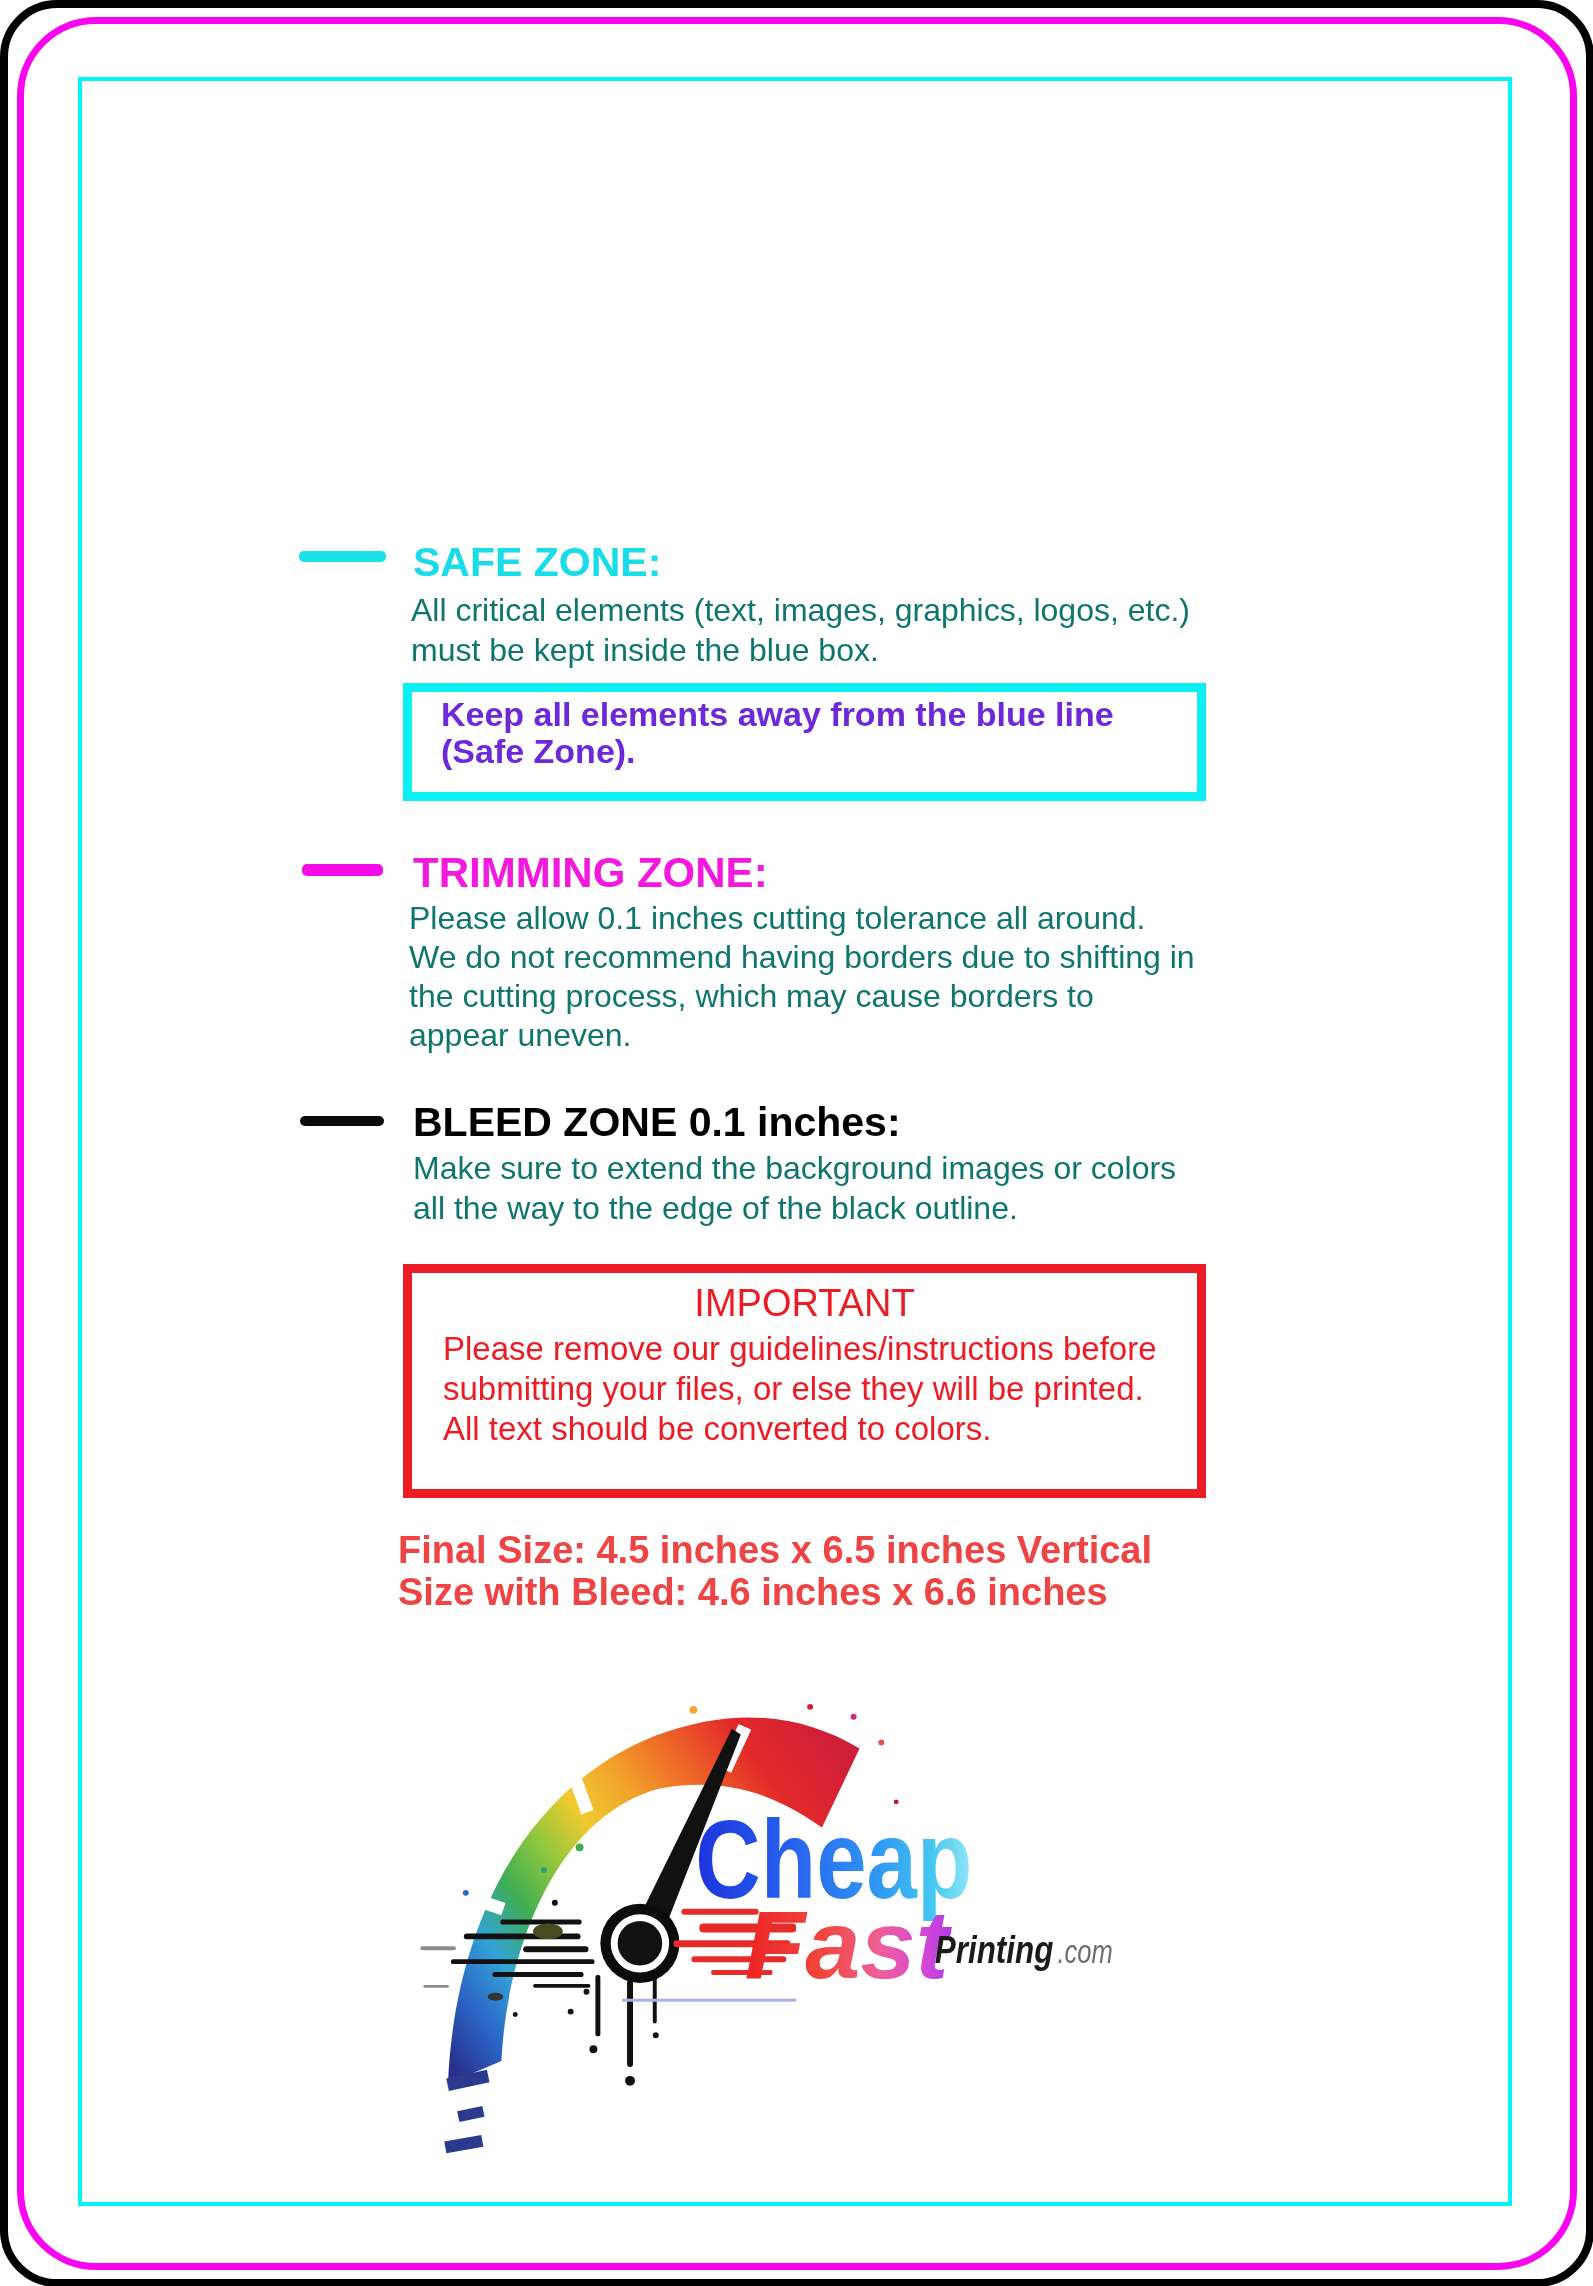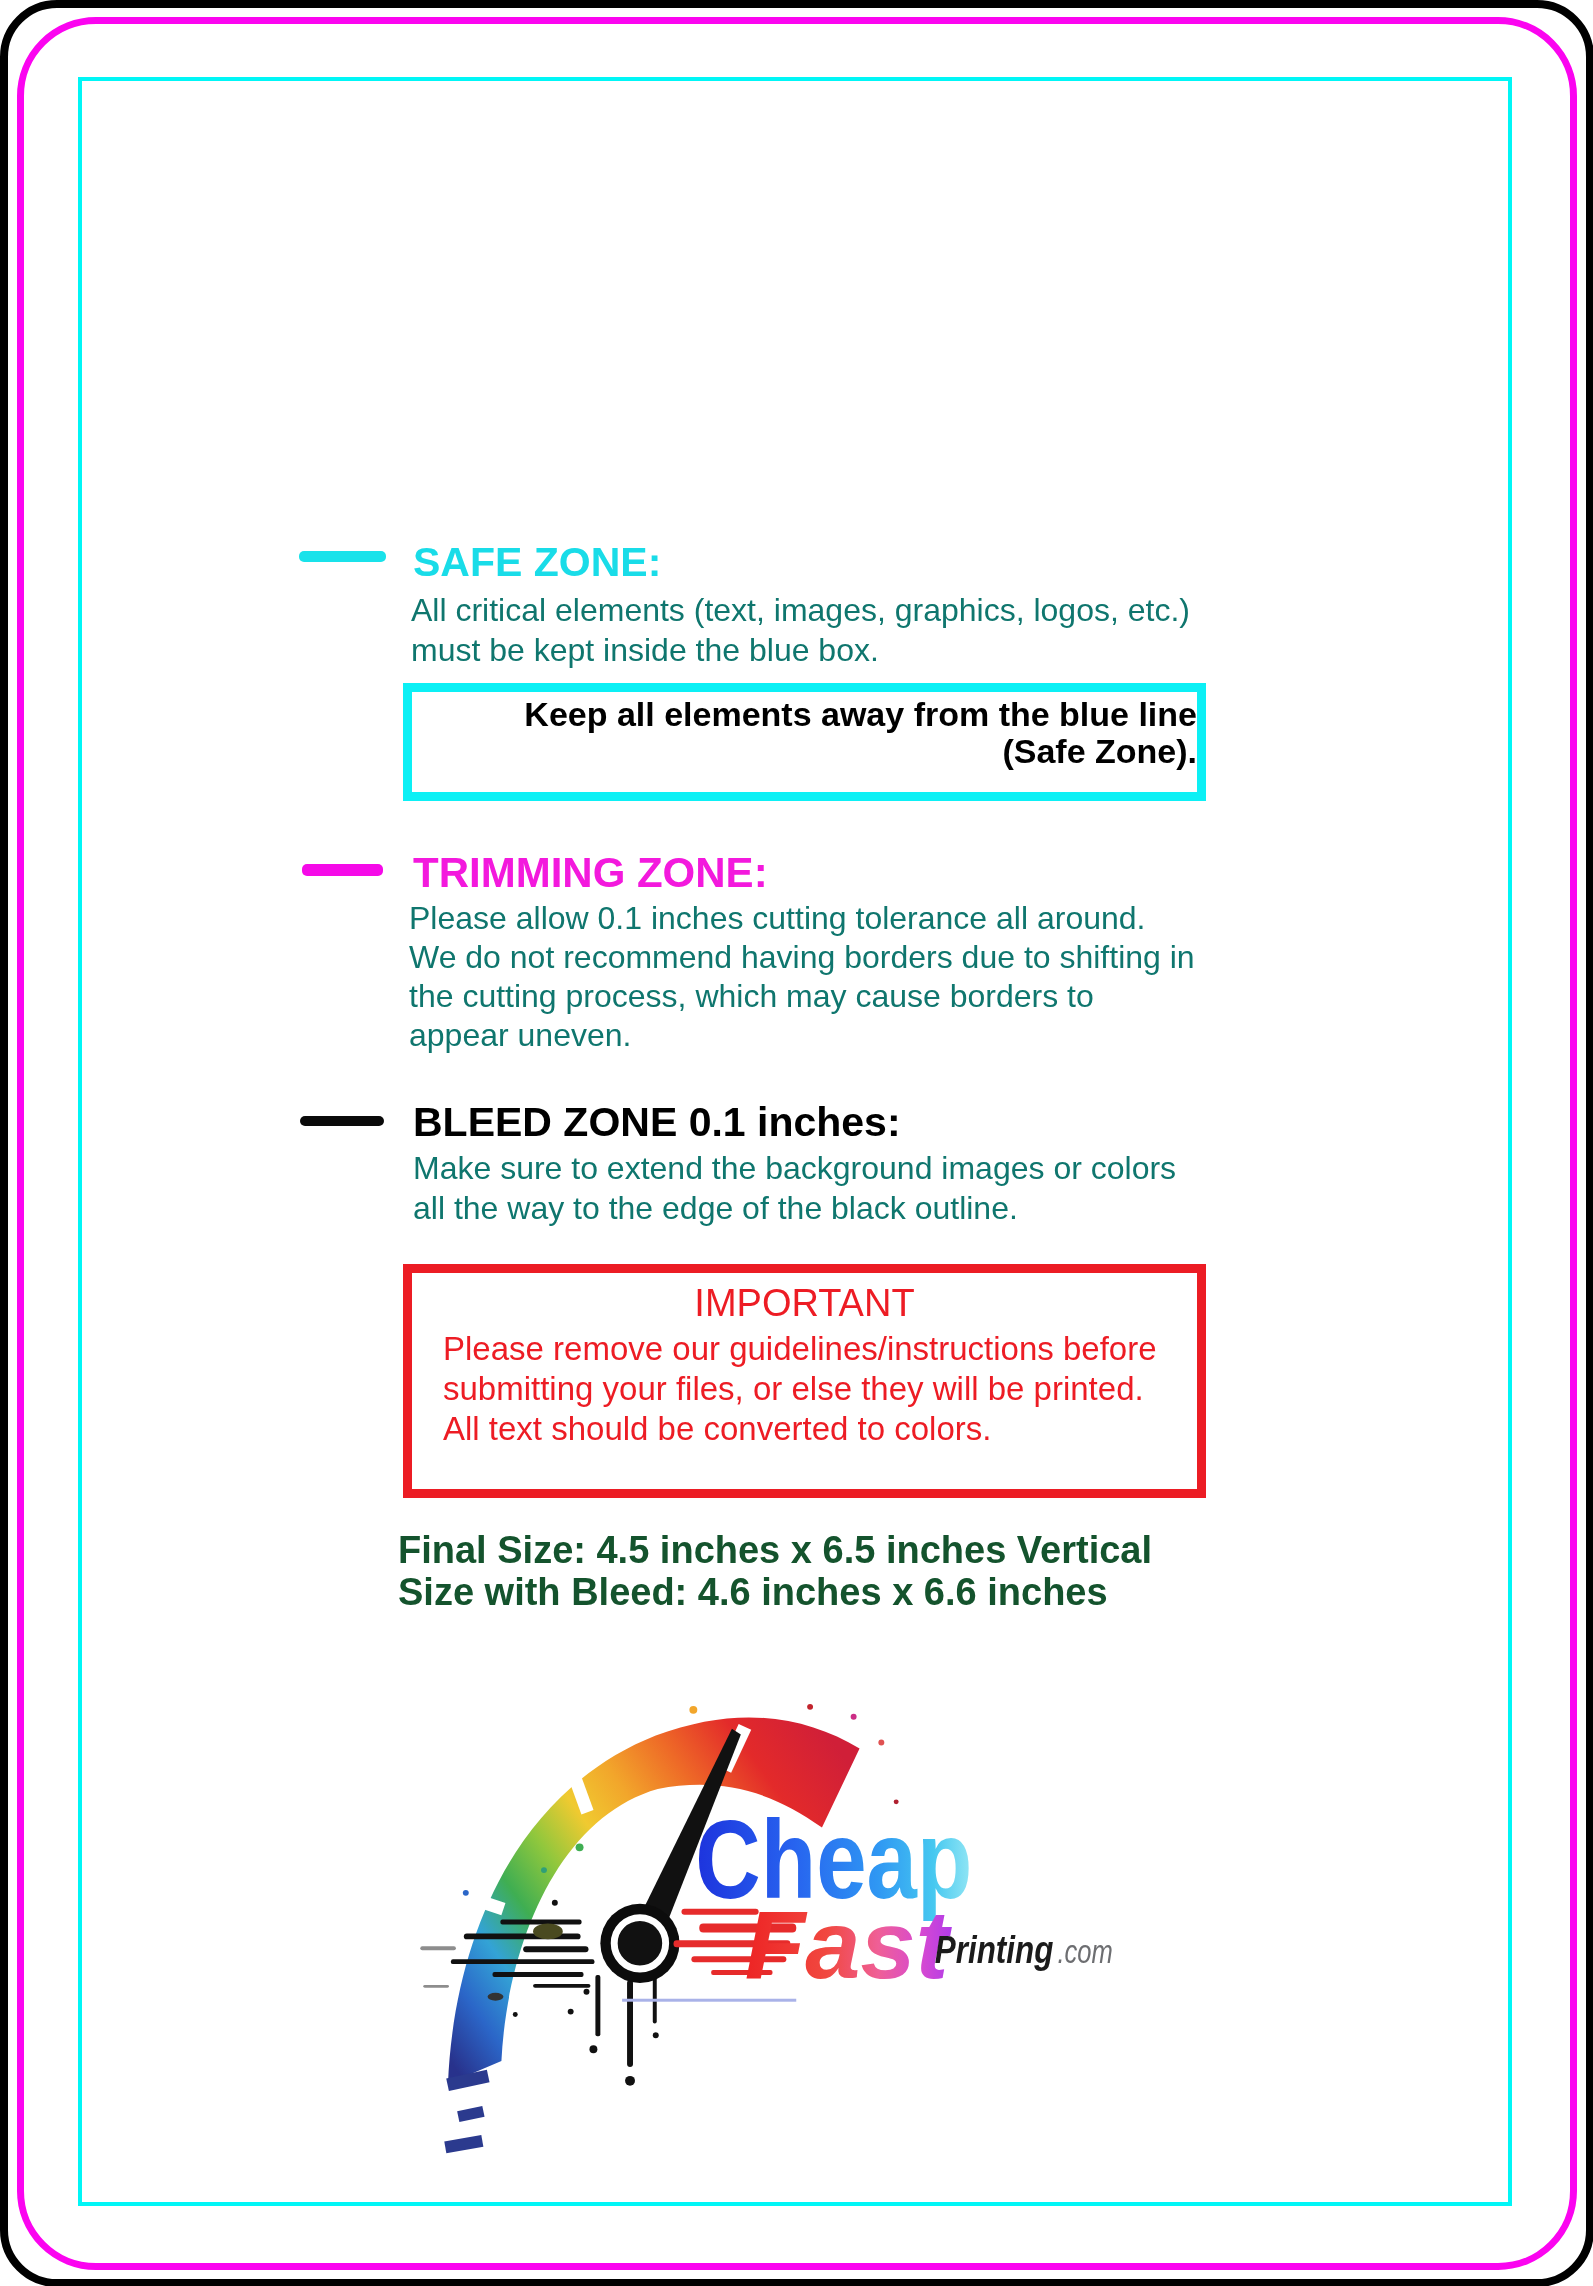--- a/index.html
+++ b/index.html
@@ -34,35 +34,35 @@
   .zone-body{font-size:32px;color:#0f766e;line-height:40px;white-space:nowrap;}
   .b-safe{left:411px;top:590px;}
   .b-trim{left:409px;top:899px;line-height:39px;}
   .b-bleed{left:413px;top:1148px;}
   
   .note-cyan{
     left:403px;top:683px;width:803px;height:118px;box-sizing:border-box;
     border:9px solid #0cf0f5;
   }
   .note-cyan .txt{
-    margin:4px 0 0 29px;font-size:34px;font-weight:700;color:#000000;line-height:37px;white-space:nowrap;text-align:right;
+    margin:4px 0 0 29px;font-size:34px;font-weight:700;color:#6d28d9;line-height:37px;white-space:nowrap;
   }
   .note-red{
     left:403px;top:1264px;width:803px;height:234px;box-sizing:border-box;
     border:9px solid #ec1c24;
   }
   .note-red .hd{
     margin-top:8px;text-align:center;font-size:38px;font-weight:400;color:#ed1c24;line-height:44px;
   }
   .note-red .txt{
     margin:4px 4px 0 31px;font-size:33px;color:#ed1c24;line-height:40px;white-space:nowrap;
   }
   
   .final-size{
-    left:398px;top:1529px;font-size:38px;font-weight:700;color:#14532d;line-height:42px;white-space:nowrap;
+    left:398px;top:1529px;font-size:38px;font-weight:700;color:#ef4444;line-height:42px;white-space:nowrap;
   }
   
   .logo-svg{left:411px;top:1695px;width:723px;height:465px;}
   .t-cheap{font-family:"Liberation Sans","DejaVu Sans",sans-serif;font-weight:700;font-size:113px;}
   .t-fast{font-family:"Liberation Sans","DejaVu Sans",sans-serif;font-weight:700;font-style:italic;font-size:98px;}
   .t-printing{font-family:"Liberation Sans","DejaVu Sans",sans-serif;font-weight:700;font-style:italic;font-size:40px;}
   .t-com{font-family:"Liberation Sans","DejaVu Sans",sans-serif;font-style:italic;font-size:33px;}
 </style>
 </head>
 <body>

